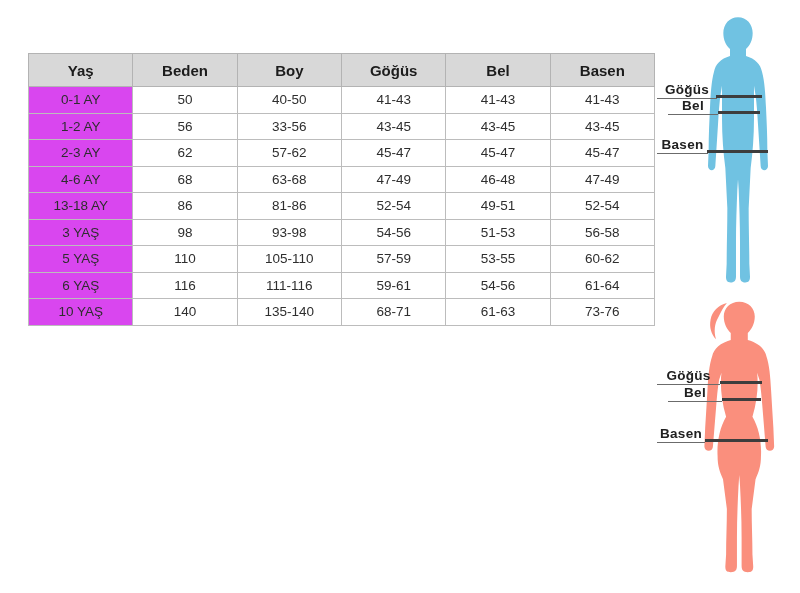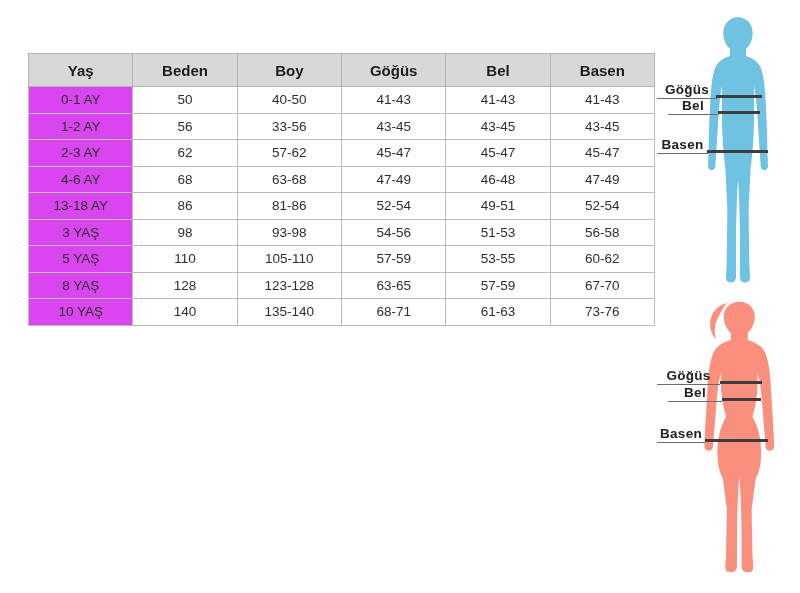--- a/index.html
+++ b/index.html
@@ -97,26 +97,26 @@
         </tr>
         <tr>
           <td class="age">5 YAŞ</td>
           <td>110</td>
           <td>105-110</td>
           <td>57-59</td>
           <td>53-55</td>
           <td>60-62</td>
         </tr>
         <tr>
-          <td class="age">8 YAŞ</td>
-          <td>128</td>
-          <td>123-128</td>
-          <td>63-65</td>
-          <td>57-59</td>
-          <td>67-70</td>
+          <td class="age">6 YAŞ</td>
+          <td>116</td>
+          <td>111-116</td>
+          <td>59-61</td>
+          <td>54-56</td>
+          <td>61-64</td>
         </tr>
         <tr>
           <td class="age">10 YAŞ</td>
           <td>140</td>
           <td>135-140</td>
           <td>68-71</td>
           <td>61-63</td>
           <td>73-76</td>
         </tr>
       </tbody>

